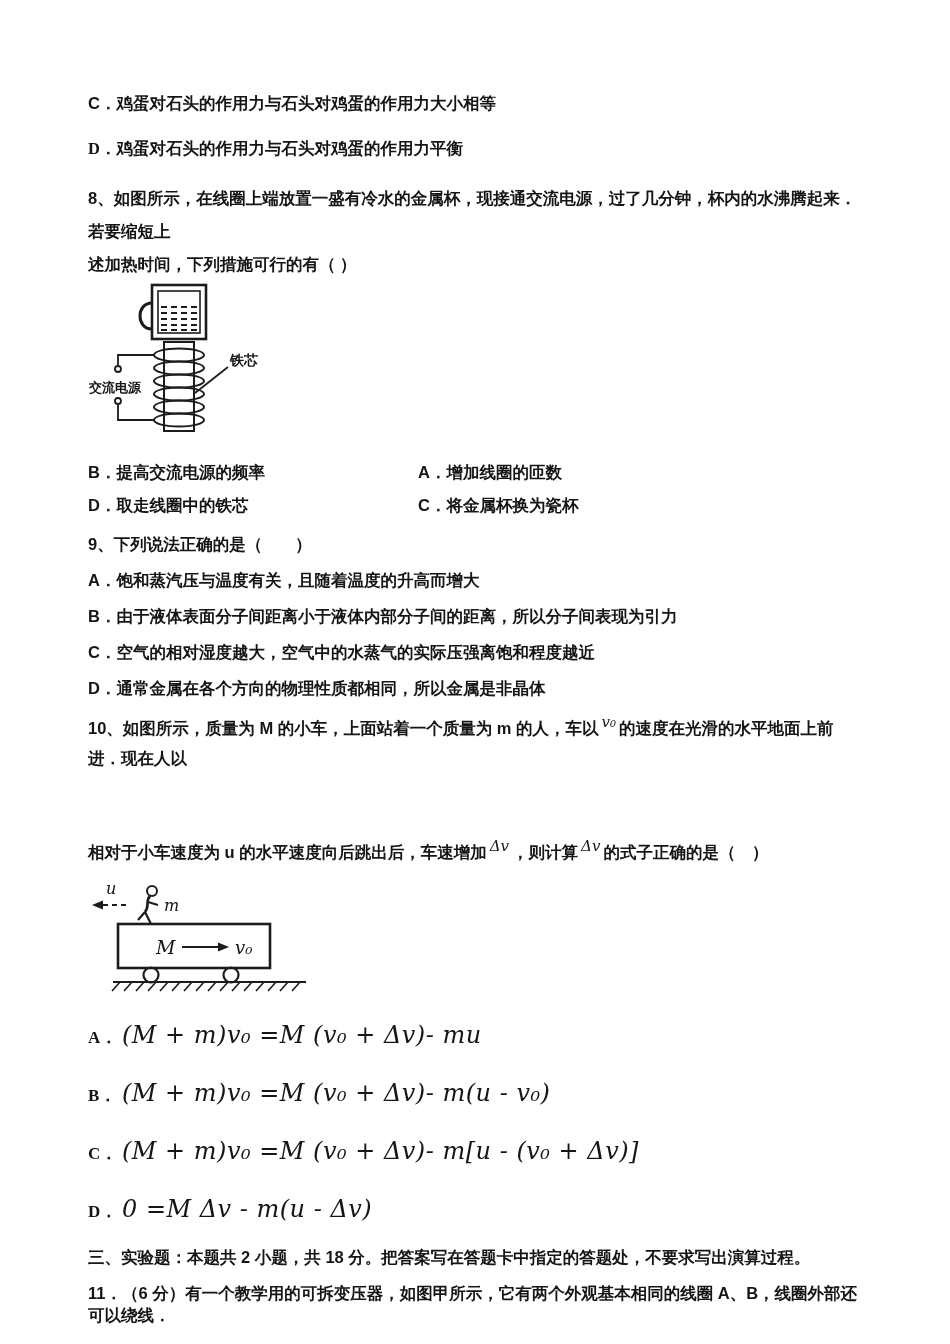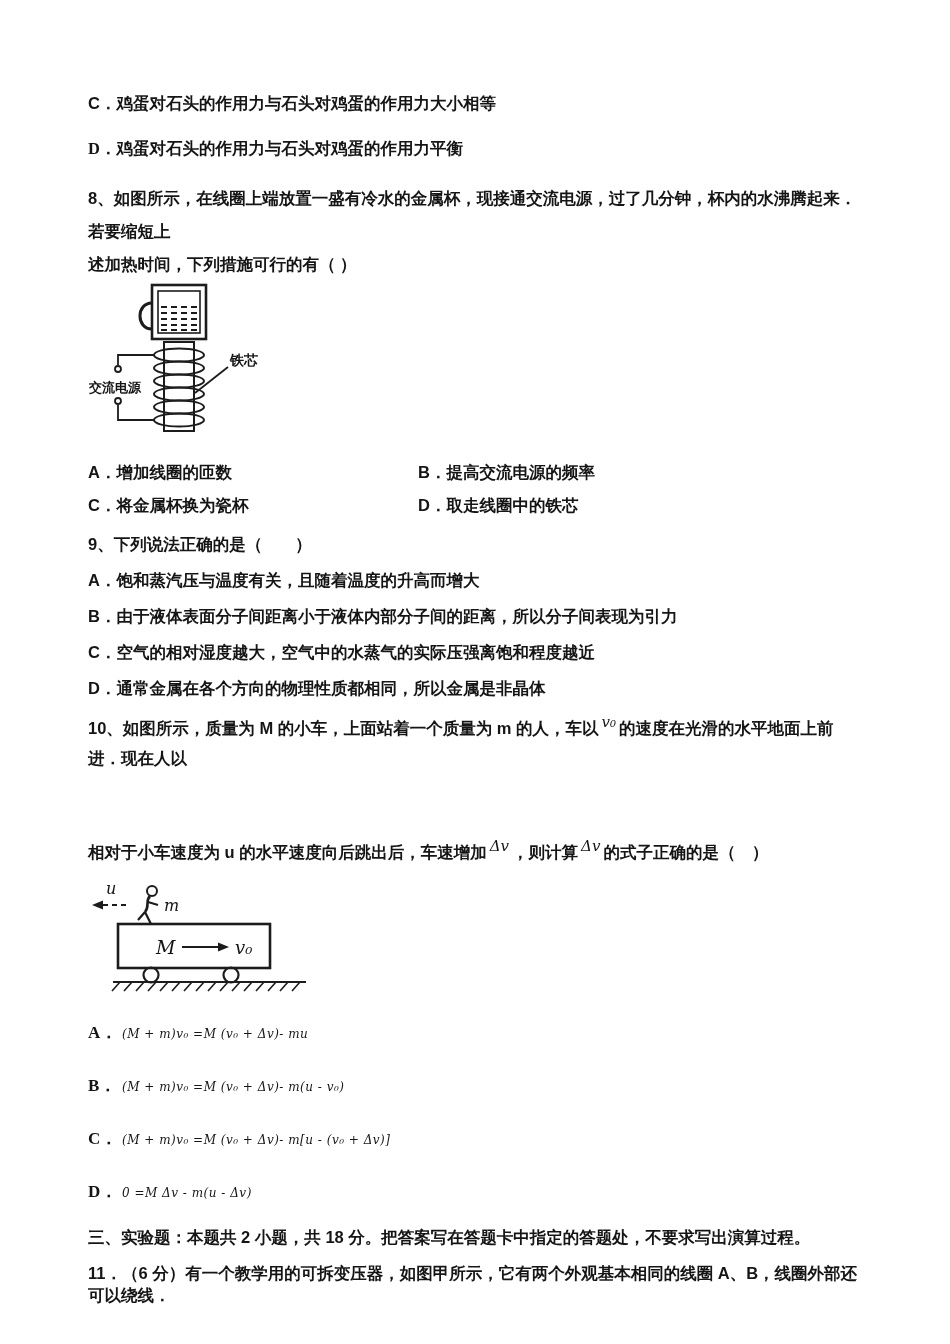--- a/index.html
+++ b/index.html
@@ -46,21 +46,21 @@
     font-family: "Liberation Serif", serif;
     font-weight: bold;
     font-size: 17px;
     width: 34px;
     flex: 0 0 34px;
   }
   .formula {
     font-family: "DejaVu Serif", serif;
     font-style: italic;
     font-weight: normal;
-    font-size: 12px;
+    font-size: 24px;
     letter-spacing: 0.5px;
   }
   .sec3 { margin-top: 23px; }
   .q11 { margin-top: 14px; }
   svg text {
     font-family: "Liberation Sans", sans-serif;
     font-weight: bold;
     fill: #151515;
   }
   svg .math {
@@ -108,24 +108,24 @@
       <circle cx="30" cy="88" r="3" fill="#ffffff"></circle>
       <circle cx="30" cy="120" r="3" fill="#ffffff"></circle>
       <path d="M 30 124 V 139 H 66"></path>
     </g>
     <text x="1" y="111" font-size="13">交流电源</text>
     <line x1="140" y1="86" x2="107" y2="112" stroke="#1c1c1c" stroke-width="1.8"></line>
     <text x="142" y="84" font-size="14">铁芯</text>
   </svg>
 
   <div class="q8-options">
+    <p>B．提高交流电源的频率</p>
     <p>A．增加线圈的匝数</p>
-    <p>B．提高交流电源的频率</p>
+    <p>D．取走线圈中的铁芯</p>
     <p>C．将金属杯换为瓷杯</p>
-    <p>D．取走线圈中的铁芯</p>
   </div>
 
   <p class="q9-stem">9、下列说法正确的是（　　）</p>
   <p class="q9-opt">A．饱和蒸汽压与温度有关，且随着温度的升高而增大</p>
   <p class="q9-opt">B．由于液体表面分子间距离小于液体内部分子间的距离，所以分子间表现为引力</p>
   <p class="q9-opt">C．空气的相对湿度越大，空气中的水蒸气的实际压强离饱和程度越近</p>
   <p class="q9-opt">D．通常金属在各个方向的物理性质都相同，所以金属是非晶体</p>
 
   <p class="q10-p1"><span>10、如图所示，质量为 M 的小车，上面站着一个质量为 m 的人，车以</span><span class="msup">v₀</span><span>的速度在光滑的水平地面上前进．现在人以</span></p>
 

